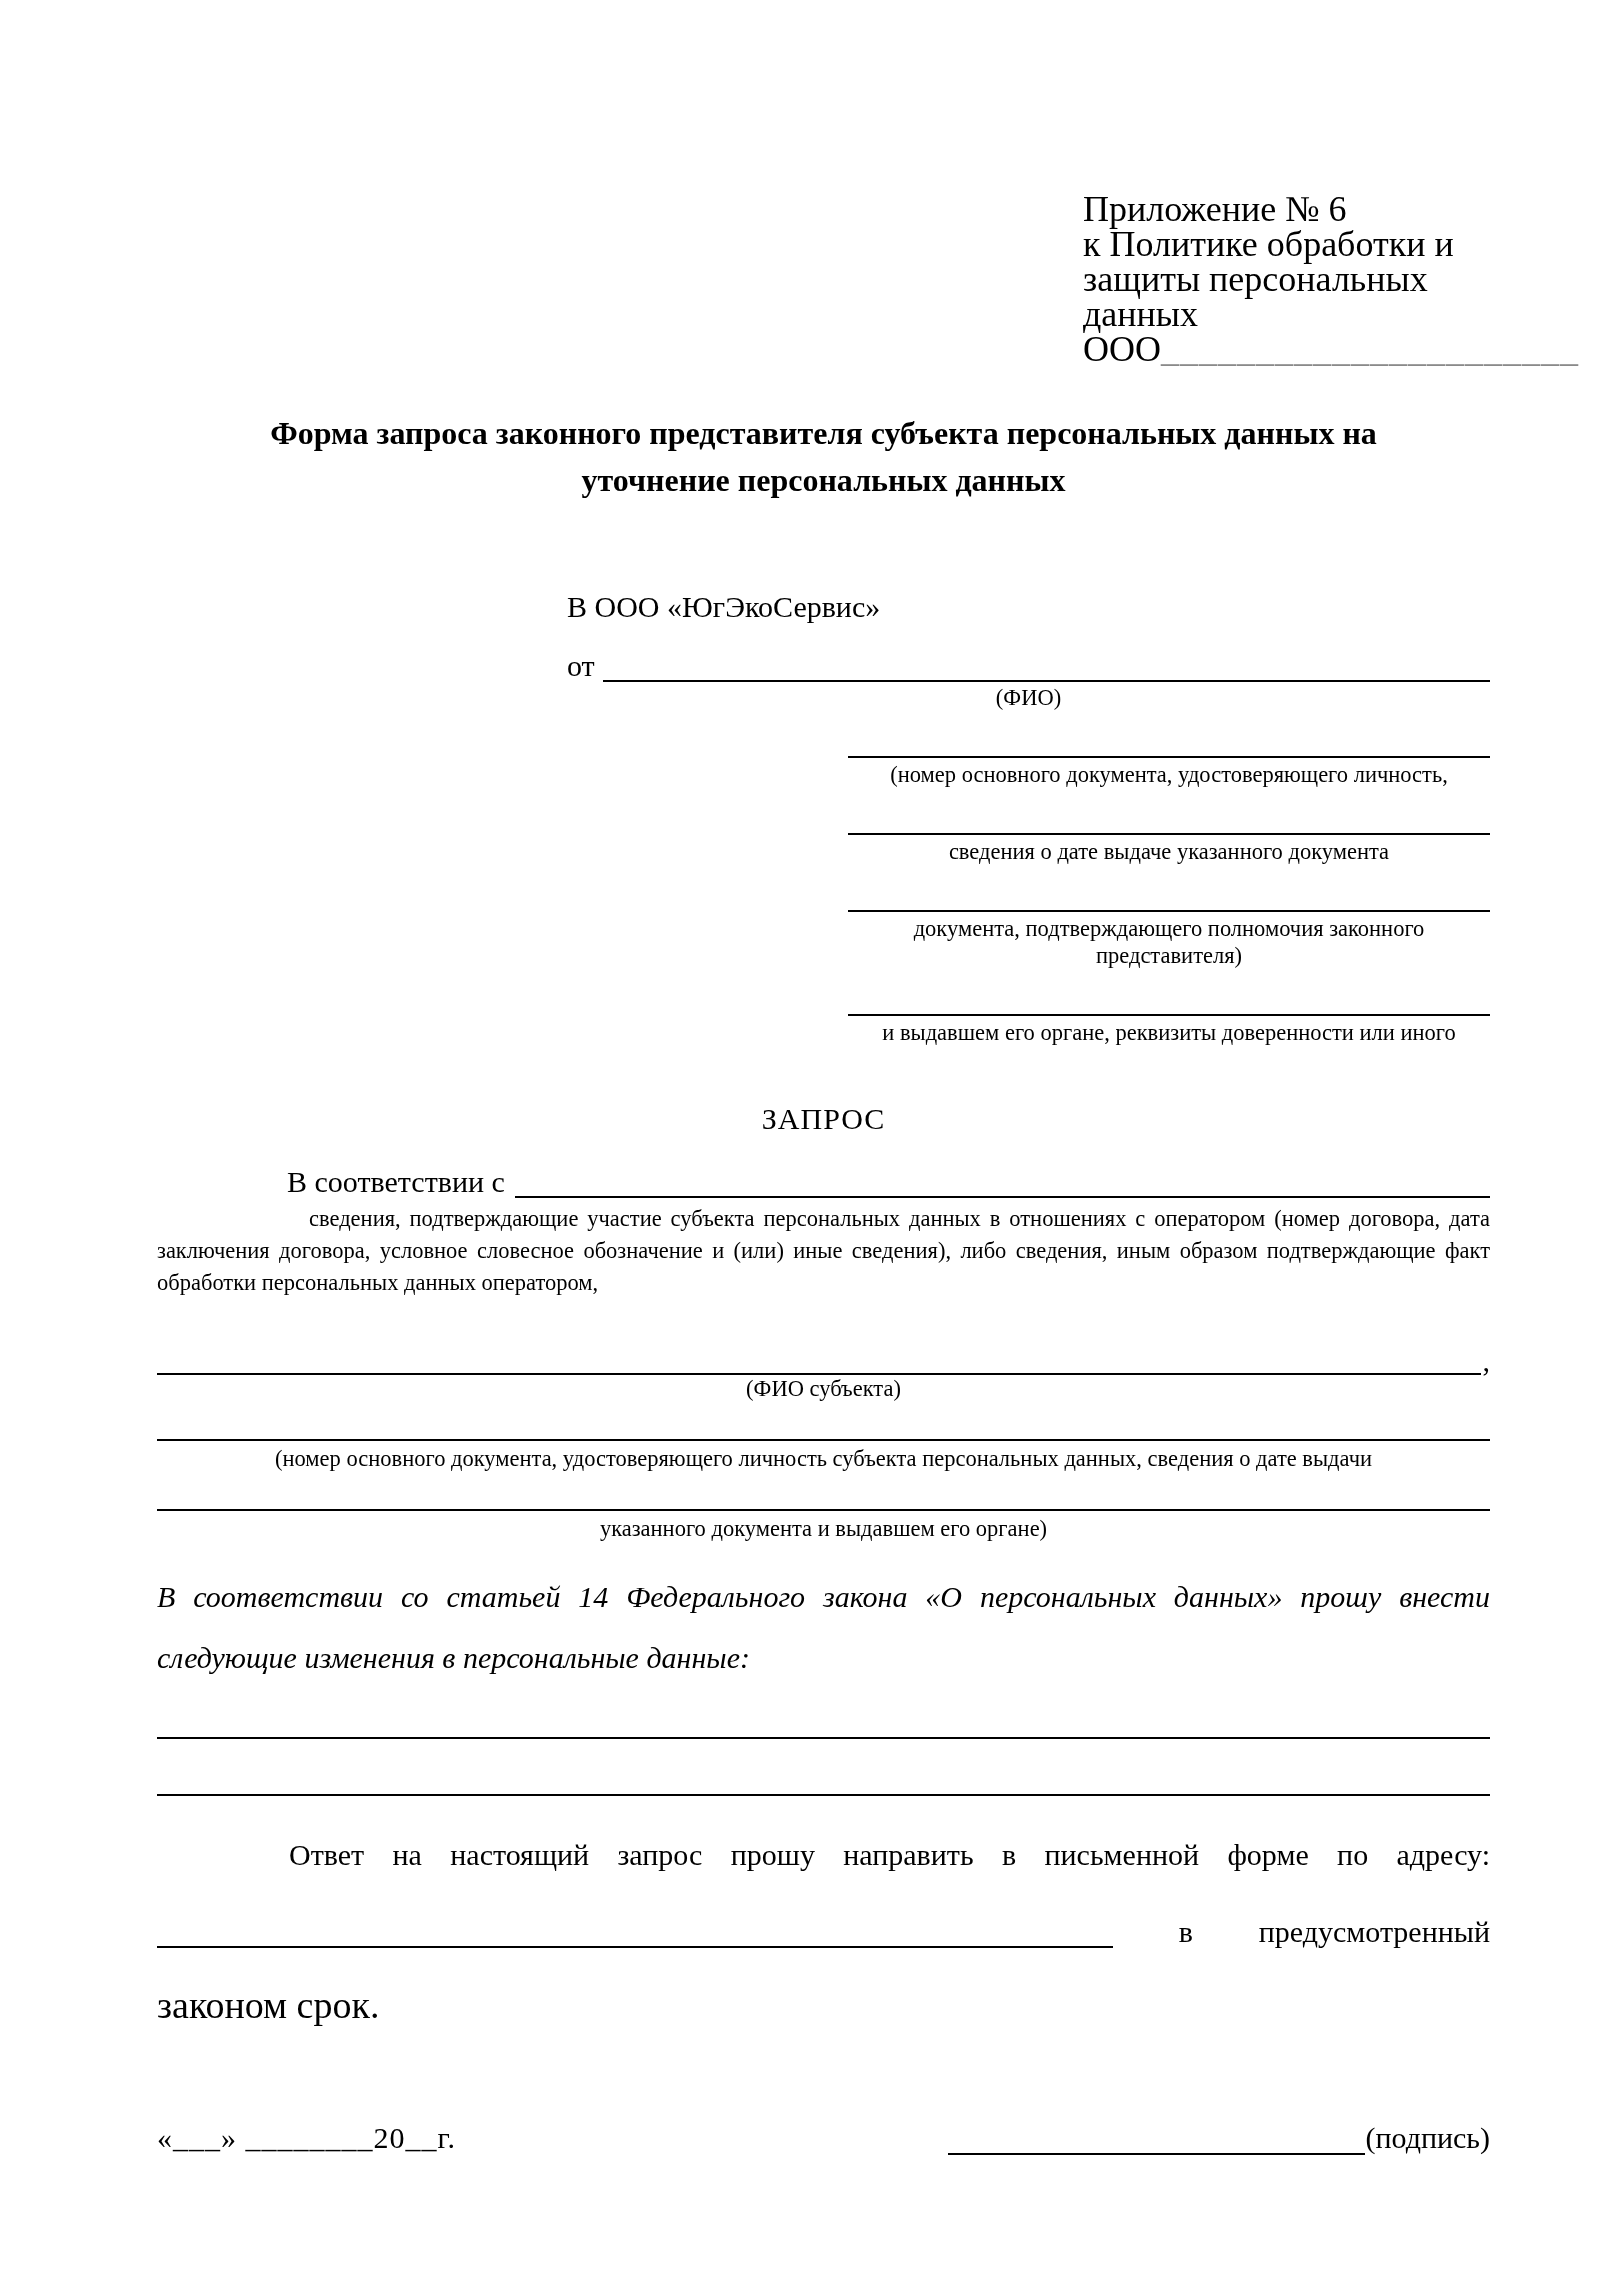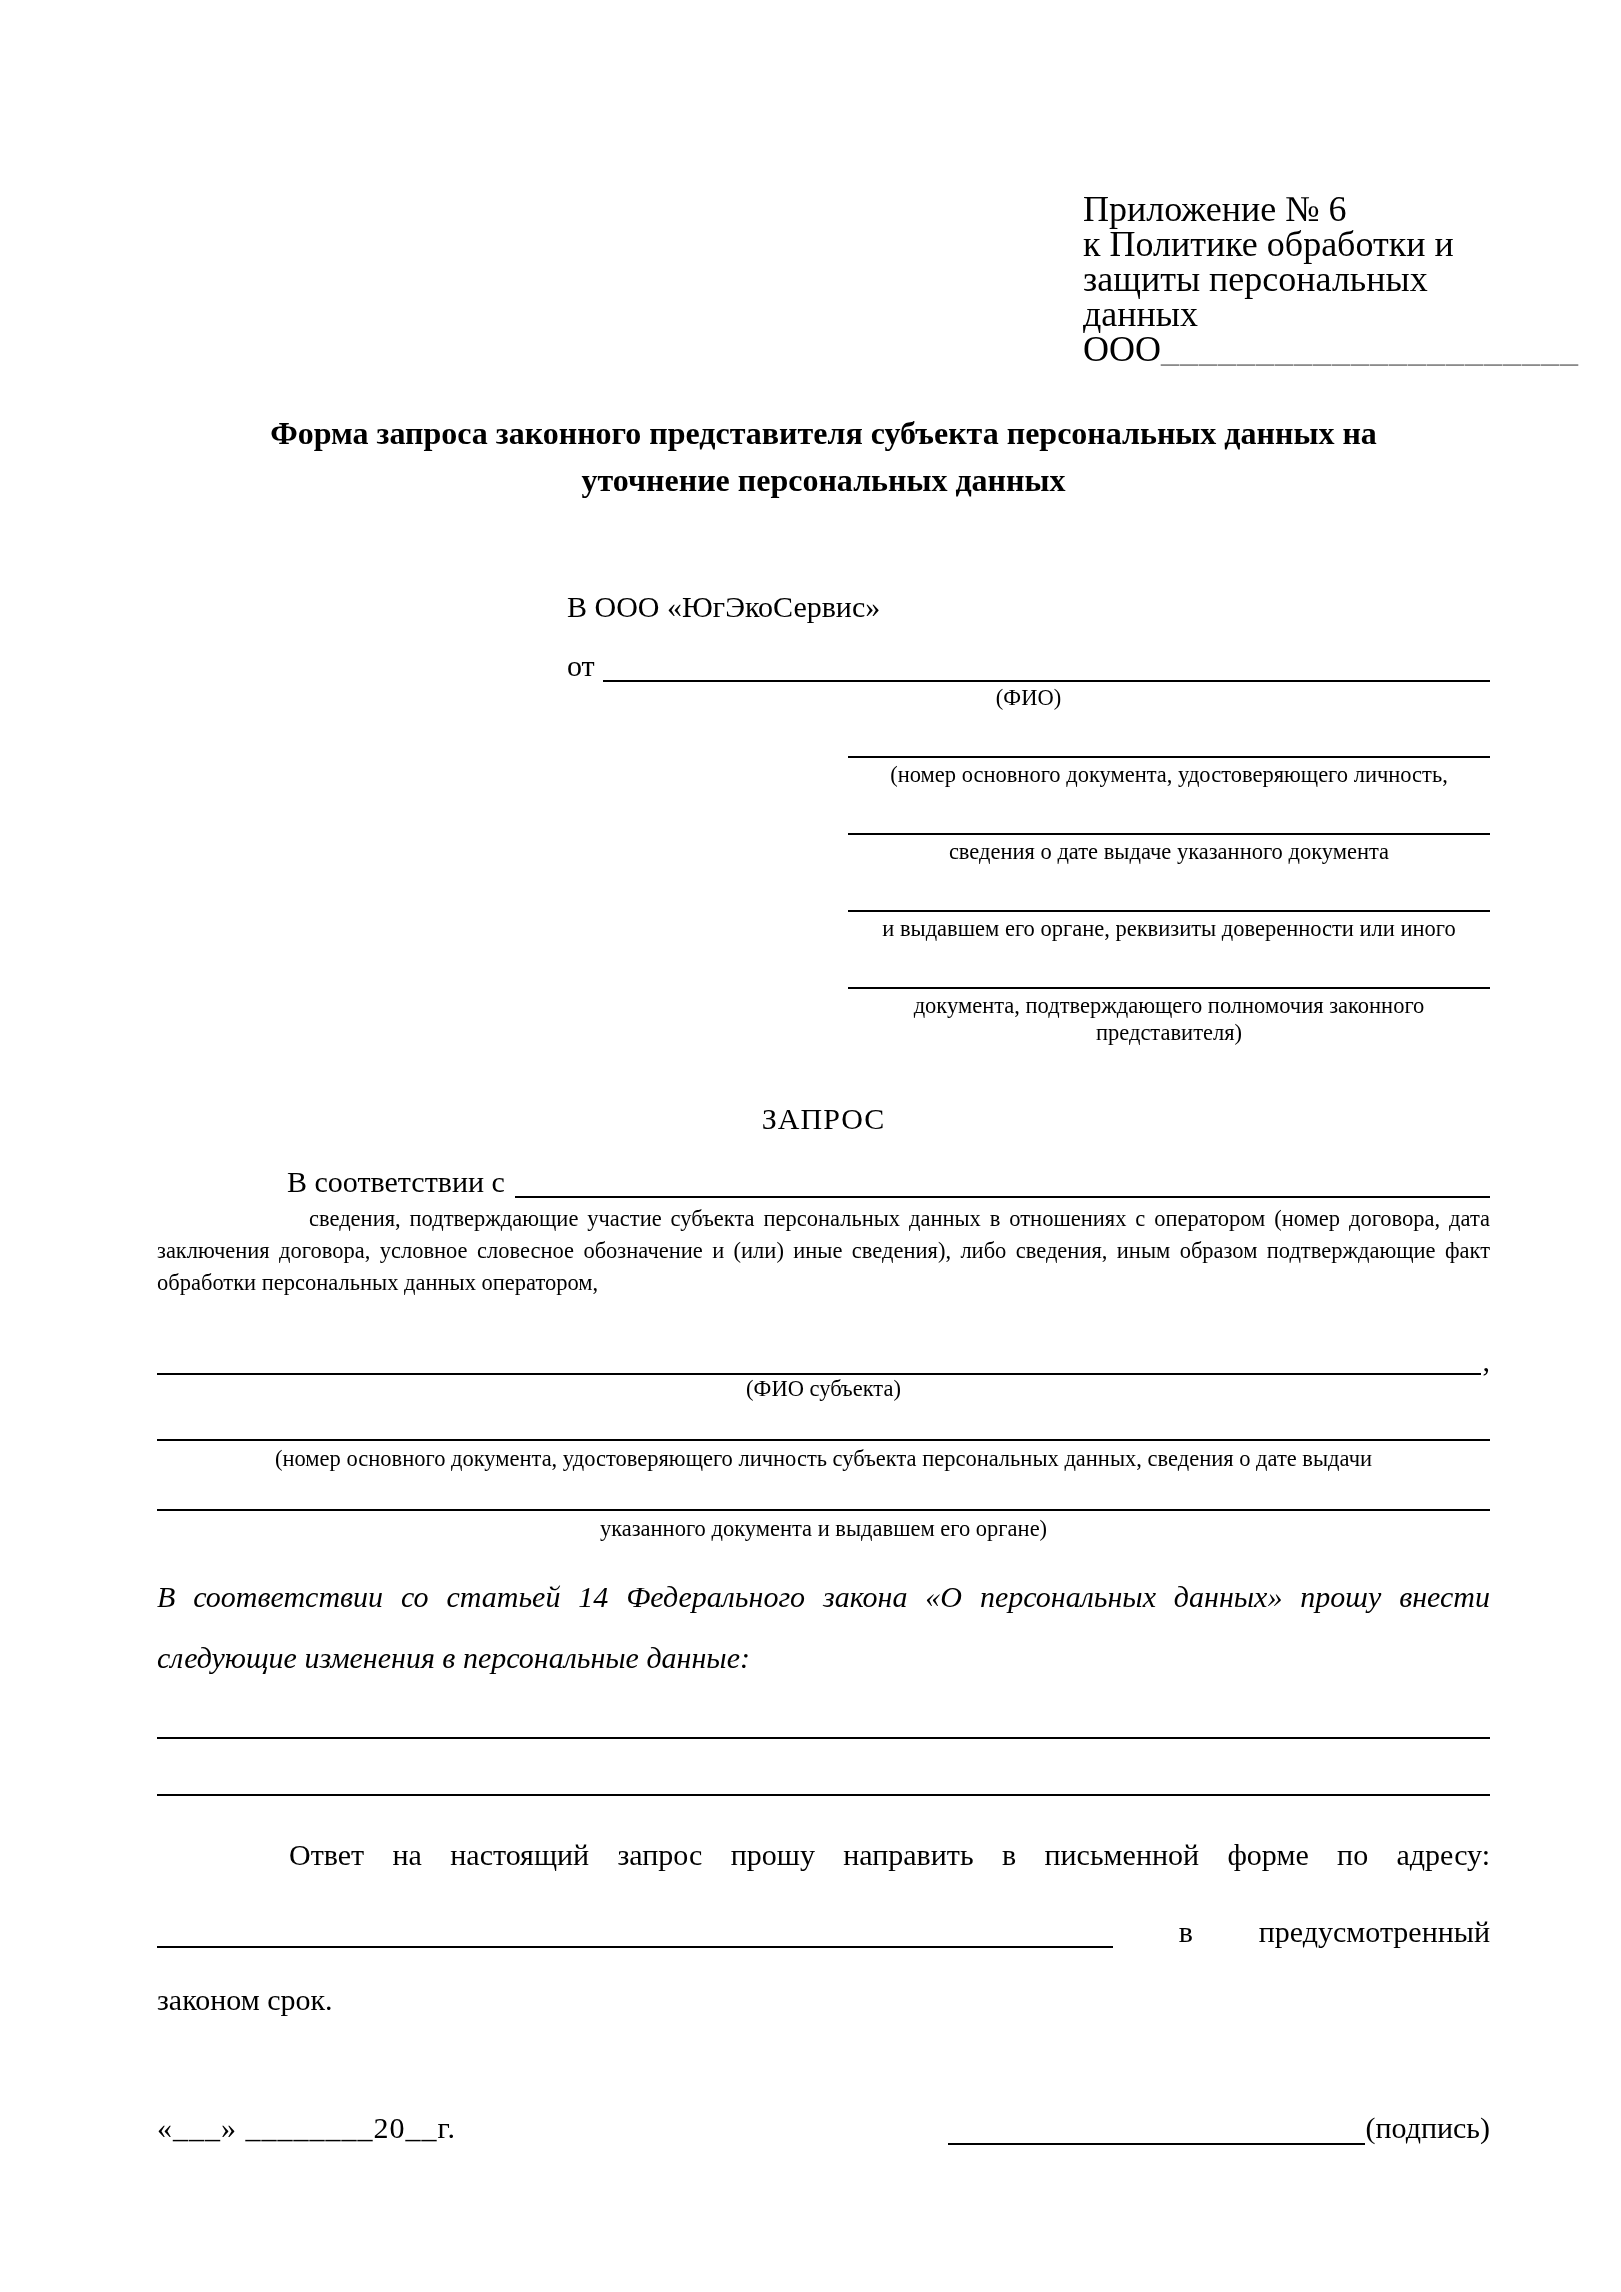--- a/index.html
+++ b/index.html
@@ -67,21 +67,21 @@
   .blank-line { border-bottom:2px solid #000; height:51px; }
   .blank-line + .blank-line { height:57px; }
 
   .reply-p1 {
     margin-top:39px; font-size:30px; text-indent:132px;
     text-align:justify; text-align-last:justify; line-height:39px;
   }
   .reply-p2 { display:flex; justify-content:space-between; align-items:flex-end; margin-top:41px; font-size:30px; }
   .reply-p2 .uline { width:956px; height:33px; }
   .reply-p2 .w { line-height:33px; }
-  .reply-p3 { margin-top:35px; font-size:30px; }
+  .reply-p3 { margin-top:35px; font-size:38px; }
 
   .sig-row { margin-top:94px; display:flex; justify-content:space-between; align-items:flex-end; font-size:30px; }
   .sig-date { letter-spacing:1px; }
   .sig-right { display:flex; align-items:flex-end; }
   .sig-right .uline { width:417px; height:33px; }
 </style>
 </head>
 <body>
 
 <div class="page">
@@ -107,25 +107,25 @@
     <div class="addr-field af-gap">
       <div class="uline"></div>
       <div class="cap">(номер основного документа, удостоверяющего личность,</div>
     </div>
     <div class="addr-field af-gap">
       <div class="uline"></div>
       <div class="cap">сведения о дате выдаче указанного документа</div>
     </div>
     <div class="addr-field af-gap">
       <div class="uline"></div>
-      <div class="cap">и выдавшем его органе, реквизиты доверенности или иного</div>
+      <div class="cap">документа, подтверждающего полномочия законного представителя)</div>
     </div>
     <div class="addr-field af-gap">
       <div class="uline"></div>
-      <div class="cap">документа, подтверждающего полномочия законного представителя)</div>
+      <div class="cap">и выдавшем его органе, реквизиты доверенности или иного</div>
     </div>
   </div>
 
   <div class="zapros">ЗАПРОС</div>
 
   <div class="accord-row">
     <span class="indent"></span>
     <span class="lbl">В соответствии с</span>
     <div class="uline"></div>
   </div>

